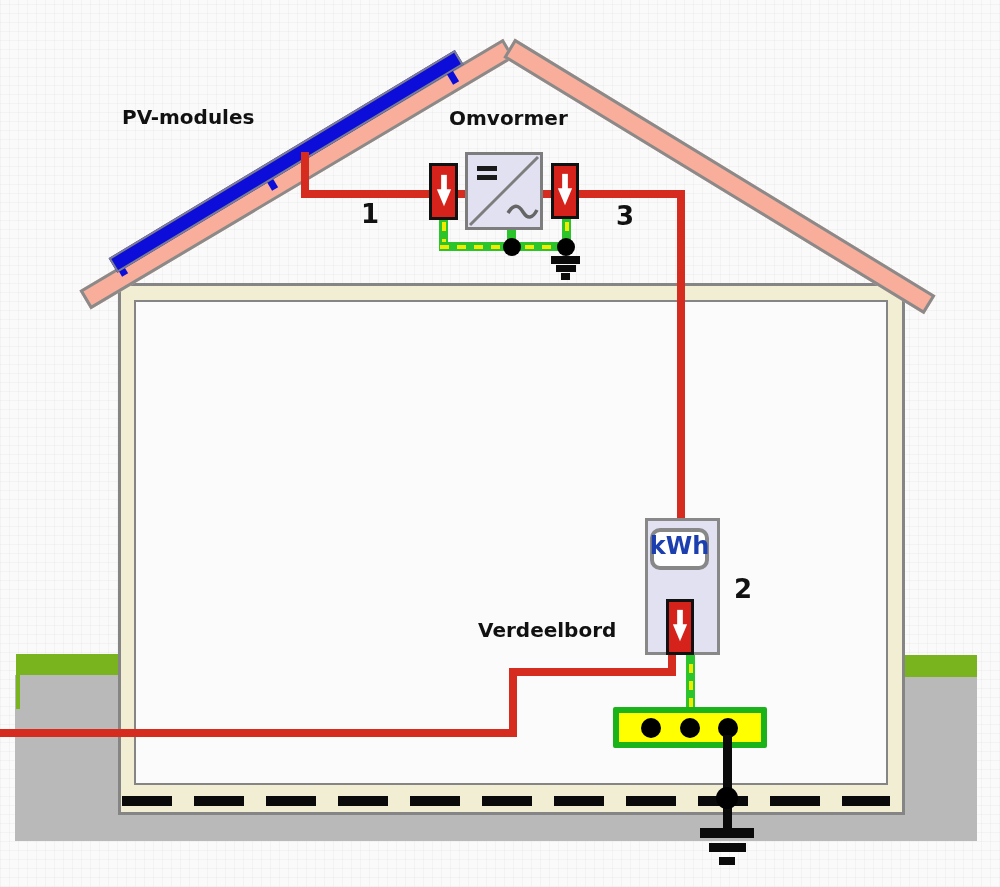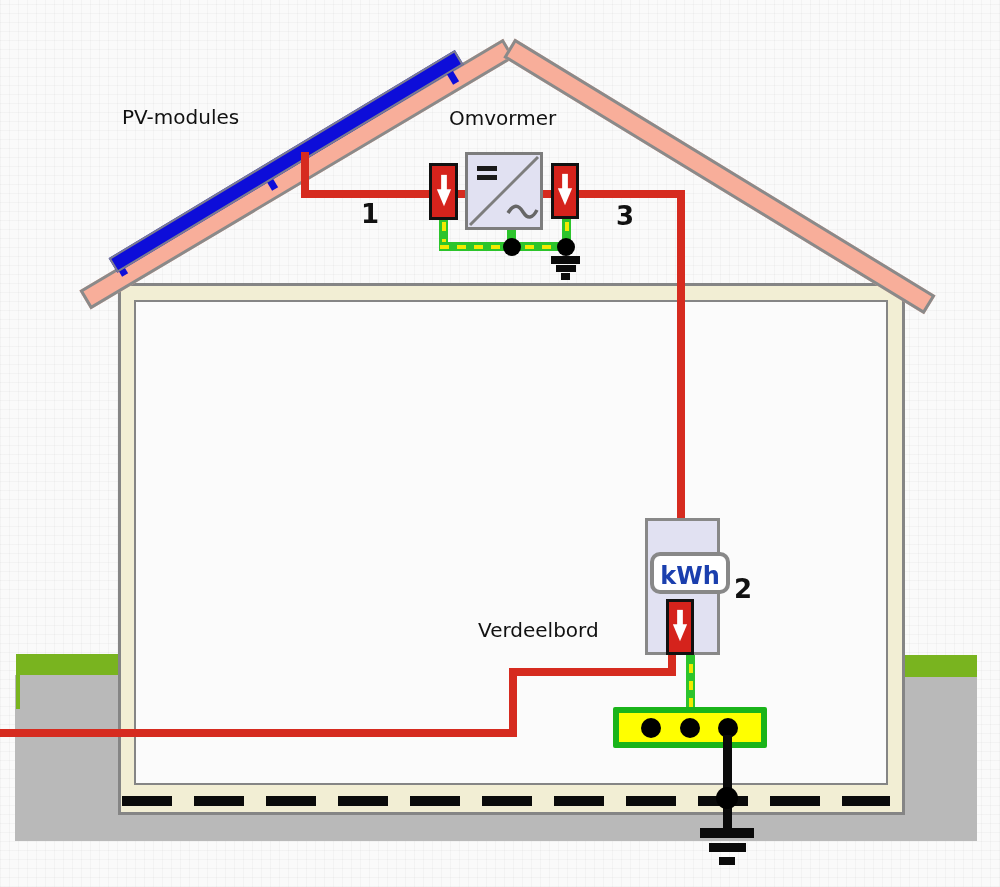--- a/index.html
+++ b/index.html
@@ -5,21 +5,21 @@
   html,body{margin:0;padding:0;background:#fff;}
   .stage{
     position:relative;width:1000px;height:887px;overflow:hidden;
     background-color:#fafafa;
     background-image:
       repeating-linear-gradient(0deg, rgba(150,150,150,0.07) 0 1px, transparent 1px 9px),
       repeating-linear-gradient(90deg, rgba(150,150,150,0.07) 0 1px, transparent 1px 9px);
     font-family:"DejaVu Sans","Liberation Sans",sans-serif;
   }
   .abs{position:absolute;box-sizing:border-box;}
-  .label{color:#111;font-weight:normal;font-size:20px;white-space:nowrap;}
+  .label{color:#111;font-weight:bold;font-size:20px;white-space:nowrap;}
   .num{color:#111;font-weight:bold;font-size:26px;}
   .red-wire{background:#d62b1f;}
   .black-wire{background:#0a0a0a;}
   .earth{background:#2cc42c;}
   .earth .dash{position:absolute;}
   .earth.h .dash{left:1px;right:1px;top:50%;height:4px;margin-top:-2px;
     background:repeating-linear-gradient(90deg,#f2ea00 0 9px,transparent 9px 17px);}
   .earth.v .dash{top:1px;bottom:1px;left:50%;width:4px;margin-left:-2px;
     background:repeating-linear-gradient(0deg,#f2ea00 0 9px,transparent 9px 17px);}
   .dot{background:#000;border-radius:50%;}
@@ -109,21 +109,21 @@
   <div class="abs dot" style="left:680px;top:718px;width:20px;height:20px;"></div>
   <div class="abs dot" style="left:718px;top:718px;width:20px;height:20px;"></div>
 
   <div class="abs black-wire" style="left:723px;top:735px;width:9px;height:95px;"></div>
   <div class="abs dot" style="left:716px;top:787px;width:22px;height:22px;"></div>
   <div class="abs gbar" style="left:700px;top:828px;width:54px;height:10px;"></div>
   <div class="abs gbar" style="left:709px;top:843px;width:37px;height:9px;"></div>
   <div class="abs gbar" style="left:719px;top:857px;width:16px;height:8px;"></div>
 
   <div class="abs lavbox" style="left:645px;top:518px;width:75px;height:137px;border-color:#888;"></div>
-  <div class="abs" style="left:650px;top:528px;width:80px;height:42px;background:#fff;border:4px solid #888;border-radius:10px;display:flex;align-items:flex-end;justify-content:center;margin-top:24px;">
+  <div class="abs" style="left:650px;top:528px;width:59px;height:42px;background:#fff;border:4px solid #888;border-radius:10px;display:flex;align-items:flex-start;justify-content:center;">
     <span style="color:#1b3fae;font-weight:bold;font-size:24px;">kWh</span>
   </div>
   <div class="abs dcbox" style="left:666px;top:599px;width:28px;height:56px;">
     <svg width="20" height="44" viewBox="0 0 28 56">
       <rect x="10" y="4" width="8" height="22" fill="#fff"></rect>
       <polygon points="4,24 24,24 14,48" fill="#fff"></polygon>
     </svg>
   </div>
 
   <div class="abs label" style="left:122px;top:105px;">PV-modules</div>

